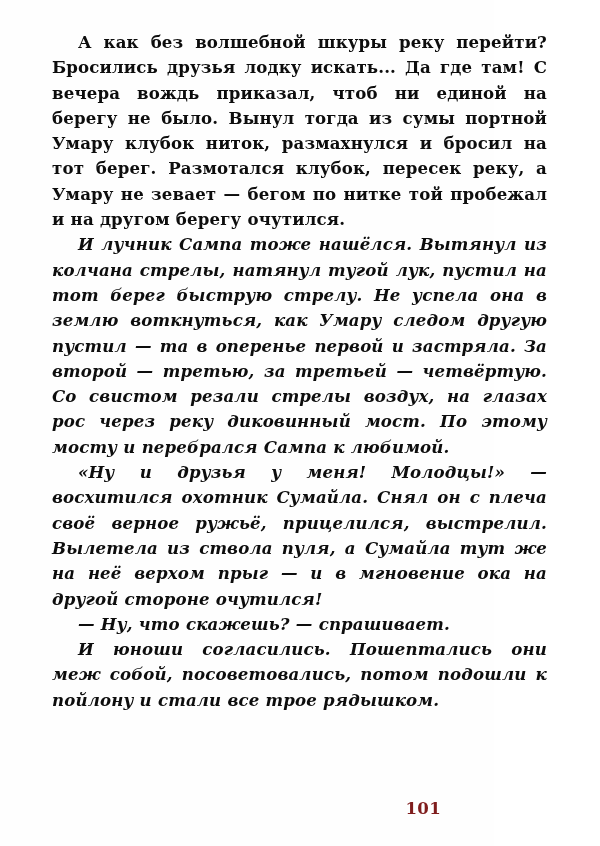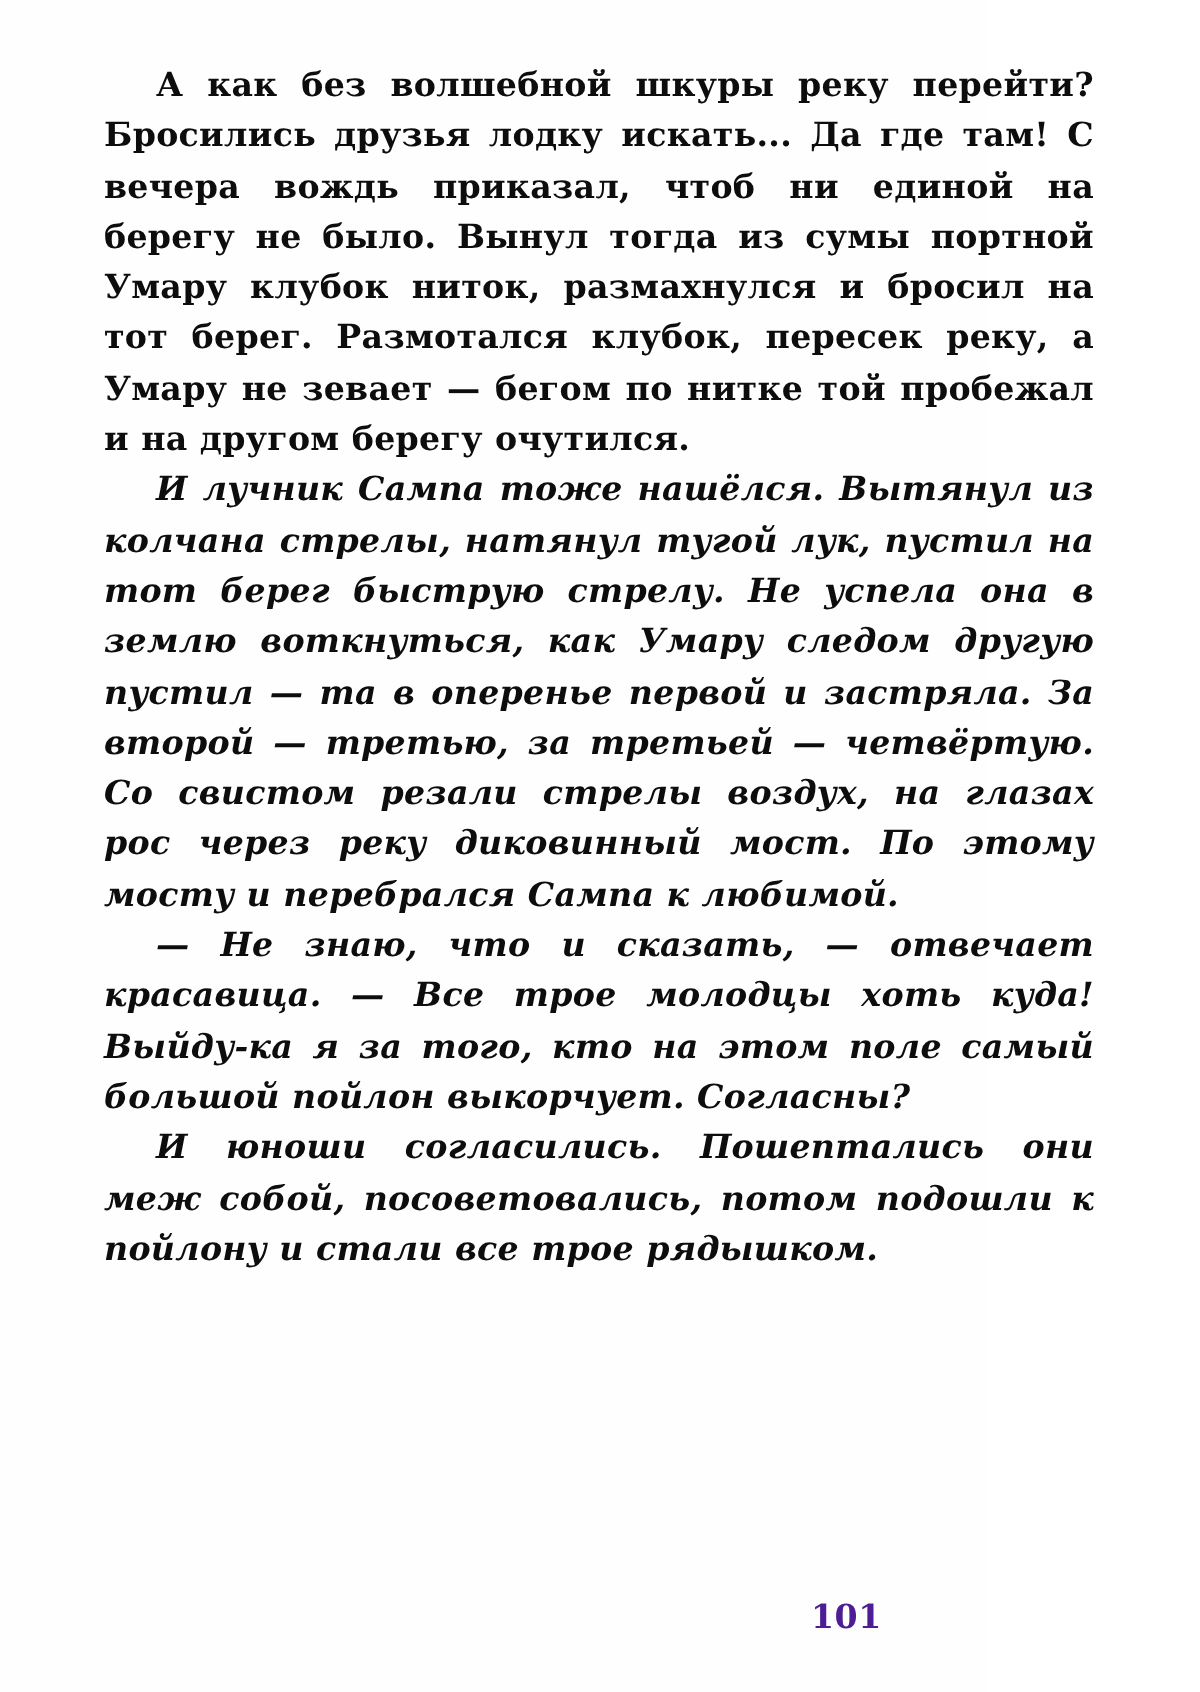--- a/index.html
+++ b/index.html
@@ -55,31 +55,32 @@
   }
 
   .folio {
     position: absolute;
     right: 53px;
     top: 798px;
     font-size: 16.6px;
     line-height: 20px;
     font-weight: bold;
     letter-spacing: 0.3px;
-    color: #4c1d95;
+    color: #7f1d1d;
   }
 </style>
 </head>
 <body>
 
 <div class="page">
 
   <div class="text-column">
     <p class="para">А как без волшебной шкуры реку перейти? Бросились друзья лодку искать... Да где там! С вечера вождь приказал, чтоб ни единой на берегу не было. Вынул тогда из сумы портной Умару клубок ниток, размахнулся и бросил на тот берег. Размотался клубок, пересек реку, а Умару не зевает — бегом по нитке той пробежал и на другом берегу очутился.</p>
     <p class="para">И лучник Сампа тоже нашёлся. Вытянул из колчана стрелы, натянул тугой лук, пустил на тот берег быструю стрелу. Не успела она в землю воткнуться, как Умару следом другую пустил — та в оперенье первой и застряла. За второй — третью, за третьей — четвёртую. Со свистом резали стрелы воздух, на глазах рос через реку диковинный мост. По этому мосту и перебрался Сампа к любимой.</p>
-    <p class="para">— Не знаю, что и сказать, — отвечает красавица. — Все трое молодцы хоть куда! Выйду-ка я за того, кто на этом поле самый большой пойлон выкорчует. Согласны?</p>
+    <p class="para">«Ну и друзья у меня! Молодцы!» — восхитился охотник Сумайла. Снял он с плеча своё верное ружьё, прицелился, выстрелил. Вылетела из ствола пуля, а Сумайла тут же на неё верхом прыг — и в мгновение ока на другой стороне очутился!</p>
+    <p class="para">— Ну, что скажешь? — спрашивает.</p>
     <p class="para">И юноши согласились. Пошептались они меж собой, посоветовались, потом подошли к пойлону и стали все трое рядышком.</p>
 
   </div>
 
   <div class="folio">101</div>
 
 </div>
 
 </body></html>

